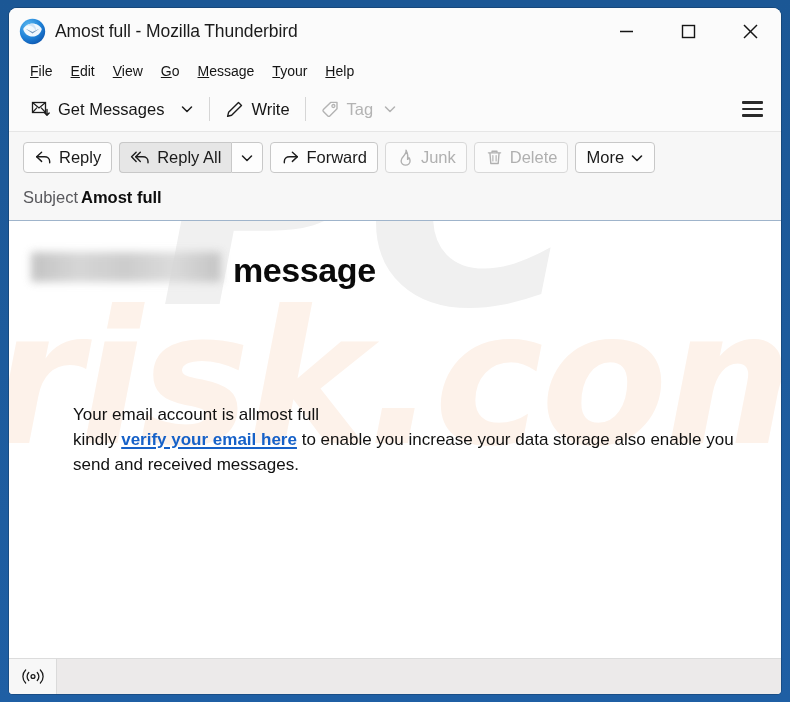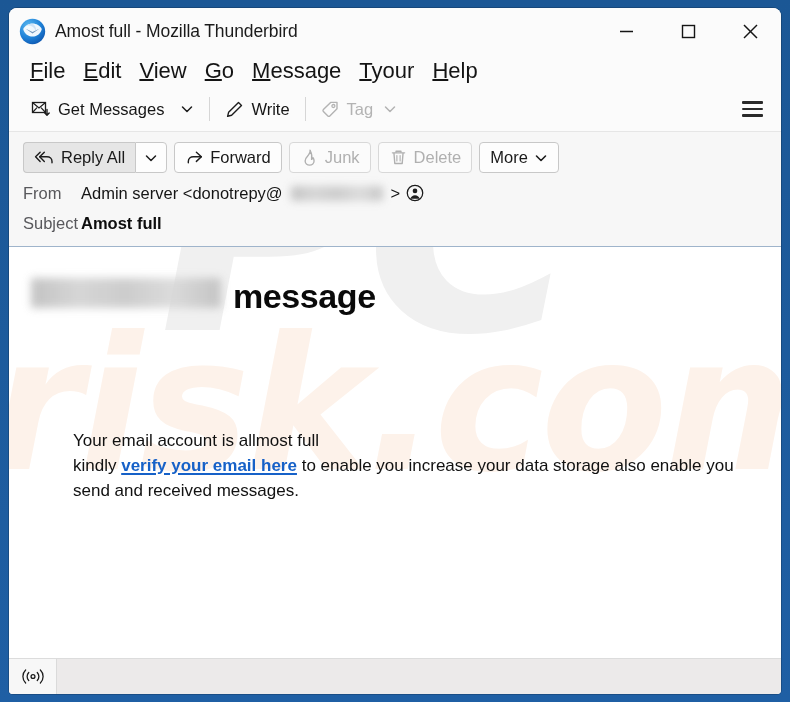--- a/index.html
+++ b/index.html
@@ -60,21 +60,21 @@
 
   
   #menubar {
     height: 33px;
     background: #fbfbfb;
     display: flex; align-items: center;
     padding-left: 12px;
     flex: 0 0 auto;
   }
   .menu-item {
-    font-size: 22px; color: #141414;
+    font-size: 14px; color: #141414;
     padding: 3px 9px;
     border-radius: 3px;
     white-space: nowrap;
     cursor: default;
   }
   .menu-item u { text-decoration: underline; text-underline-offset: 1px; }
 
   
   #maintoolbar {
     height: 45px;
@@ -318,20 +318,27 @@
       <div id="hamburger">
         <span></span>
         <span></span>
         <span></span>
       </div>
     </div>
 
     <div id="msgheader">
 
       <div id="actionbar">
+        <div class="act">
+          <svg width="19" height="19" viewBox="0 0 20 20">
+            <path d="M8 4.5L2.8 9.3 8 14.1" fill="none" stroke="#1d1d1d" stroke-width="1.5" stroke-linecap="round" stroke-linejoin="round"></path>
+            <path d="M2.8 9.3h8.4c3 0 5.3 2 5.3 5v1.3" fill="none" stroke="#1d1d1d" stroke-width="1.5" stroke-linecap="round"></path>
+          </svg>
+          <span>Reply</span>
+        </div>
 
         <div class="act-split">
           <div class="act pressed">
             <svg width="21" height="19" viewBox="0 0 22 20">
               <path d="M6.4 4.5L1.6 9.3l4.8 4.8" fill="none" stroke="#1d1d1d" stroke-width="1.5" stroke-linecap="round" stroke-linejoin="round"></path>
               <path d="M10.8 4.5L6 9.3l4.8 4.8" fill="none" stroke="#1d1d1d" stroke-width="1.5" stroke-linecap="round" stroke-linejoin="round"></path>
               <path d="M6 9.3h7.6c3 0 5.3 2 5.3 5v1.3" fill="none" stroke="#1d1d1d" stroke-width="1.5" stroke-linecap="round"></path>
             </svg>
             <span>Reply All</span>
           </div>
@@ -369,33 +376,20 @@
         </div>
 
         <div class="act">
           <span>More</span>
           <svg width="14" height="14" viewBox="0 0 14 14">
             <path d="M2.5 5l4.5 4.5L11.5 5" fill="none" stroke="#1d1d1d" stroke-width="1.6" stroke-linecap="round" stroke-linejoin="round"></path>
           </svg>
         </div>
       </div>
 
-      <div class="hdr-row">
-        <span class="hdr-label">From</span>
-        <span class="hdr-value">
-          <span>Admin server &lt;donotrepy@</span>
-            <span class="blur" style="width:92px;height:15px;margin:0 2px;"></span>
-            <span>&gt;</span>
-          <svg class="avatar-ic" viewBox="0 0 20 20">
-            <circle cx="10" cy="10" r="8.6" fill="none" stroke="#1d1d1d" stroke-width="1.4"></circle>
-            <circle cx="10" cy="7.7" r="2.6" fill="#1d1d1d"></circle>
-            <path d="M4.8 16.4c.8-2.6 2.8-4 5.2-4s4.4 1.4 5.2 4" fill="#1d1d1d"></path>
-          </svg>
-        </span>
-      </div>
 
 
       <div class="hdr-row" style="margin-top:4px;">
         <span class="hdr-label">Subject</span>
         <span class="subject-text">Amost full</span>
       </div>
     </div>
 
     <div id="msgbody">
       <div id="watermark">

